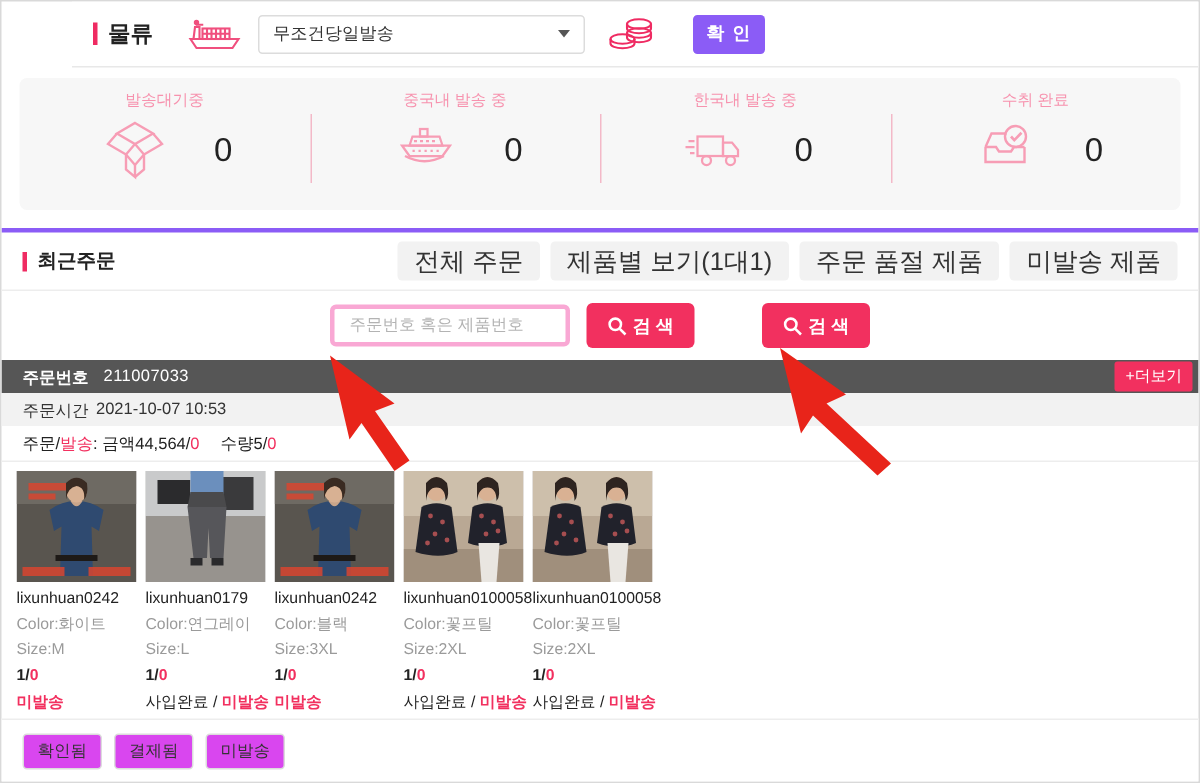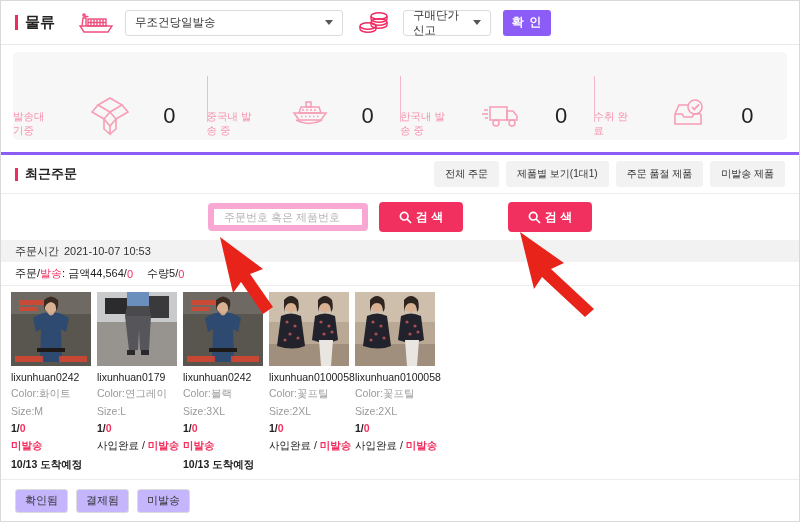--- a/index.html
+++ b/index.html
@@ -22,20 +22,21 @@
   }
 
   
   .header {
     height: 44px;
     display: flex;
     align-items: center;
     padding: 0 14px;
     border-bottom: 1px solid #e8e8e8;
     background: #fff;
+    margin-left: 47px;
   }
   .hd-title {
     display: flex; align-items: center;
     font-weight: bold; font-size: 15px; color: #222;
     margin-right: 22px;
   }
   .hd-title .bar {
     width: 3px; height: 15px; background: #ef2b62;
     margin-right: 7px; display: inline-block;
   }
@@ -73,22 +74,22 @@
     background: #f7f7f7;
     border-radius: 5px;
     height: 88px;
     display: flex;
     position: relative;
   }
   .stat {
     flex: 1;
     position: relative;
     display: flex;
-    flex-direction: row;
-    align-items: flex-end;
+    flex-direction: column;
+    align-items: center;
     justify-content: flex-start;
     padding-top: 8px;
   }
   .stat + .stat::before {
     content: "";
     position: absolute; left: 0; top: 24px;
     width: 1px; height: 46px;
     background: #f3b9c8;
   }
   .stat-label {
@@ -121,48 +122,48 @@
     width: 3px; height: 13px; background: #ef2b62;
     margin-right: 7px;
   }
   .tabs { margin-left: auto; display: flex; gap: 7px; }
   .tab {
     background: #f2f2f2;
     border-radius: 3px;
     height: 26px;
     padding: 0 11px;
     display: flex; align-items: center;
-    font-size: 10px; color: #333;
+    font-size: 17px; color: #333;
     cursor: pointer;
   }
 
   
   .search-bar {
     height: 46px;
     display: flex; align-items: center;
     justify-content: center;
     gap: 0;
   }
   .sgroup { display: flex; align-items: center; }
   .sgroup + .sgroup { margin-left: 34px; }
   .sinput {
     width: 160px; height: 28px;
-    border: 6px solid #f9a8d4; border-radius: 4px;
+    border: 3px solid #f9a8d4; border-radius: 4px;
     background: #fff;
     padding: 0 10px;
     font-size: 11px; color: #333;
     font-family: "Liberation Sans", sans-serif;
     outline: none;
   }
   .sinput::placeholder { color: #b3b3b3; }
   .btn-search {
     margin-left: 11px;
     background: #f2305f; color: #fff;
     border: none; border-radius: 4px;
-    height: 30px; width: 84px;
+    height: 30px; width: 72px;
     font-size: 12px; font-weight: bold;
     display: flex; align-items: center; justify-content: center;
     gap: 4px;
     cursor: pointer;
   }
   .mag { width: 13px; height: 13px; }
 
   
   .order-head {
     background: #565656;
@@ -246,21 +247,21 @@
     left: 0; right: 0; bottom: 0;
     height: 42px;
     border-top: 1px solid #ededed;
     display: flex; align-items: center;
     padding: 0 14px;
     gap: 8px;
     background: #fff;
   }
   .fbtn {
     border: 1px solid #dcdcdc;
-    background: #c4b5fd;
+    background: #d946ef;
     border-radius: 3px;
     height: 24px; padding: 0 9px;
     font-size: 11px; color: #333;
     display:flex; align-items:center;
     cursor: pointer;
     font-family: Liberation Sans, sans-serif;
   }
 
   .overlay { position: absolute; left:0; top:0; width:800px; height:522px; pointer-events:none; }
 </style>
@@ -299,24 +300,20 @@
           <ellipse cx="22" cy="8" rx="8" ry="3.2"></ellipse>
           <path d="M14 8 v3 a8 3.2 0 0 0 16 0 v-3"></path>
           <ellipse cx="22" cy="14" rx="8" ry="3.2"></ellipse>
           <path d="M14 14 v3 a8 3.2 0 0 0 16 0 v-3"></path>
           <ellipse cx="11" cy="18" rx="8" ry="3.2"></ellipse>
           <path d="M3 18 v3 a8 3.2 0 0 0 16 0 v-3"></path>
         </g>
       </svg>
     </span>
 
-    <div class="sel sel-narrow">
-      <span>구매단가신고</span>
-      <span class="chev"></span>
-    </div>
 
     <button class="btn-confirm">확 인</button>
   </div>
 
   <div class="stats-wrap">
     <div class="stats">
 
       <div class="stat">
         <div class="stat-label">발송대기중</div>
         <div class="stat-row">
@@ -431,20 +428,25 @@
               <circle cx="5.2" cy="5.2" r="3.8"></circle>
               <path d="M8.2 8.2 L12 12"></path>
             </g>
           </svg>
         </span>
         <span>검 색</span>
       </button>
     </div>
   </div>
 
+  <div class="order-head">
+    <b>주문번호</b>
+    <span class="order-no">211007033</span>
+    <button class="btn-more">+더보기</button>
+  </div>
 
   <div class="order-time">
     <span>주문시간</span>
     <span style="width:5px;display:inline-block"></span>
     <span>2021-10-07 10:53</span>
   </div>
 
   <div class="order-sum">
     <span>주문/</span>
       <span class="rd">발송</span>

